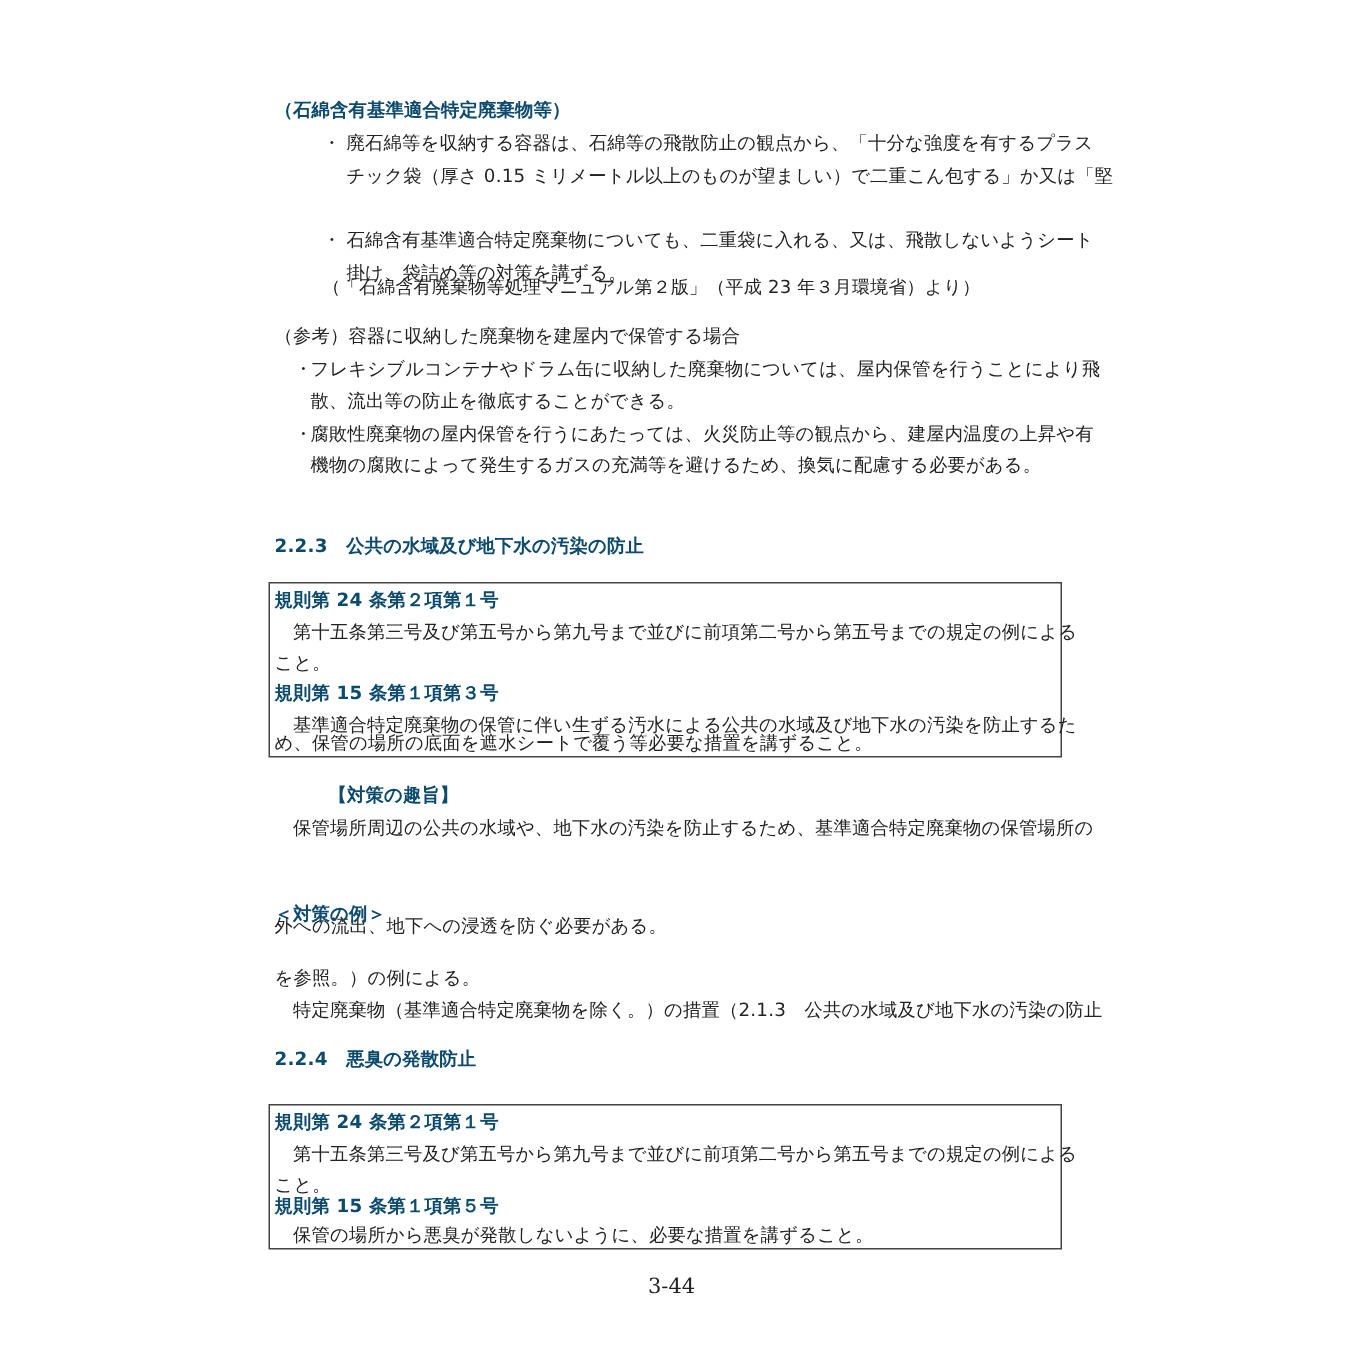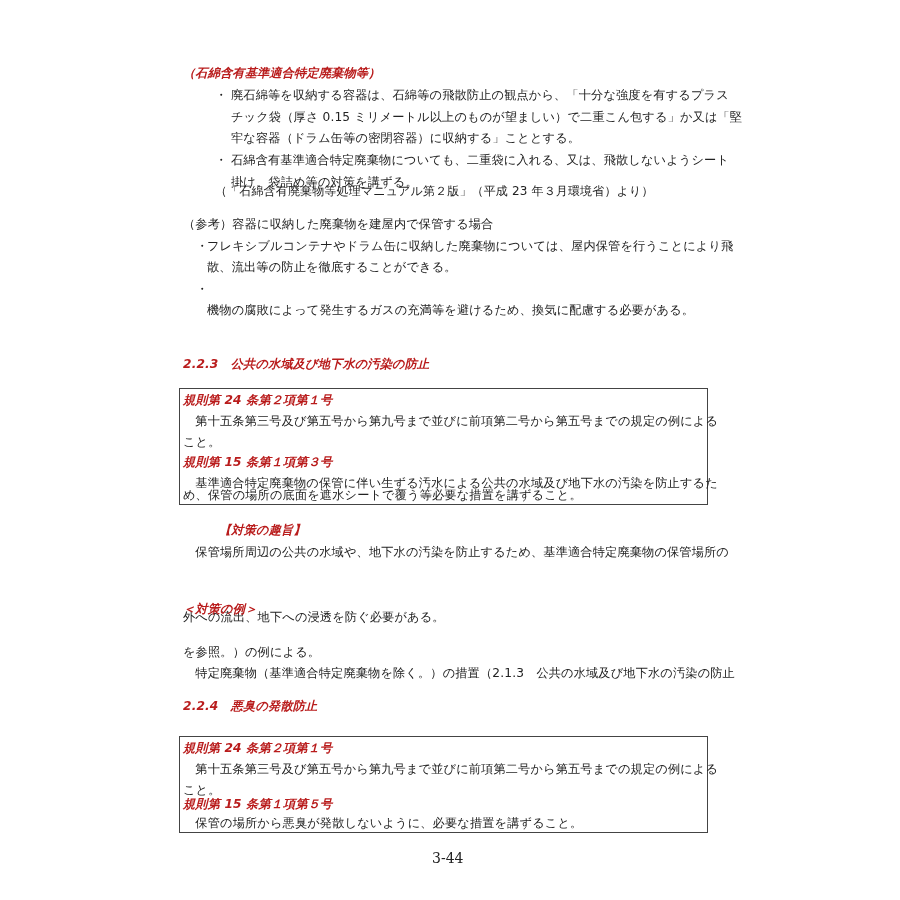--- a/index.html
+++ b/index.html
@@ -6,53 +6,53 @@
   body {
     width: 900px; height: 900px; background: #ffffff; position: relative; overflow: hidden;
     font-family: "DejaVu Sans", "Liberation Sans", sans-serif;
     color: #222222;
   }
   .page { position: absolute; left: 0; top: 0; width: 900px; height: 900px; }
   .line {
     position: absolute; white-space: nowrap; font-size: 12.2px; line-height: 14px;
     letter-spacing: 0.15px;
   }
-  .bold { font-weight: bold; color: #b91c1c; font-style: italic; }
+  .bold { font-weight: bold; color: #0c4a6e; }
   .small { font-size: 12px; }
   .box {
     position: absolute; border: 1px solid #444444; box-sizing: border-box;
   }
   .pagenum {
     position: absolute; font-family: "DejaVu Serif", "Liberation Serif", serif; font-size: 14px;
   }
 </style>
 </head>
 <body>
 
 <div class="page">
 
   <div class="line bold" style="left:183px; top:66px;">（石綿含有基準適合特定廃棄物等）</div>
 
   <div class="line" style="left:215px; top:88px;">・</div>
   <div class="line" style="left:231px; top:88px;">廃石綿等を収納する容器は、石綿等の飛散防止の観点から、「十分な強度を有するプラス</div>
   <div class="line" style="left:231px; top:110px;">チック袋（厚さ 0.15 ミリメートル以上のものが望ましい）で二重こん包する」か又は「堅</div>
-  <div class="line" style="left:231px; top:131px;">牢な容器（ドラム缶等の密閉容器）に収納する」こととする。</div>
 
   <div class="line" style="left:215px; top:153px;">・</div>
   <div class="line" style="left:231px; top:153px;">石綿含有基準適合特定廃棄物についても、二重袋に入れる、又は、飛散しないようシート</div>
   <div class="line" style="left:231px; top:175px;">掛け、袋詰め等の対策を講ずる。</div>
 
   <div class="line small" style="left:213px; top:182px; top:183px;"></div>
   <div class="line small" style="left:215px; top:184px;">（「石綿含有廃棄物等処理マニュアル第２版」（平成 23 年３月環境省）より）</div>
 
   <div class="line" style="left:183px; top:217px;">（参考）容器に収納した廃棄物を建屋内で保管する場合</div>
   <div class="line" style="left:196px; top:239px;">・</div>
   <div class="line" style="left:207px; top:239px;">フレキシブルコンテナやドラム缶に収納した廃棄物については、屋内保管を行うことにより飛</div>
   <div class="line" style="left:207px; top:260px;">散、流出等の防止を徹底することができる。</div>
   <div class="line" style="left:196px; top:282px;">・</div>
+  <div class="line" style="left:207px; top:282px;">腐敗性廃棄物の屋内保管を行うにあたっては、火災防止等の観点から、建屋内温度の上昇や有</div>
   <div class="line" style="left:207px; top:303px;">機物の腐敗によって発生するガスの充満等を避けるため、換気に配慮する必要がある。</div>
 
   <div class="line bold" style="left:183px; top:357px;">2.2.3　公共の水域及び地下水の汚染の防止</div>
 
   <div class="box" style="left:179px; top:388px; width:529px; height:117px;"></div>
   <div class="line bold" style="left:183px; top:393px;">規則第 24 条第２項第１号</div>
   <div class="line" style="left:183px; top:414px;">　第十五条第三号及び第五号から第九号まで並びに前項第二号から第五号までの規定の例による</div>
   <div class="line" style="left:183px; top:435px;">こと。</div>
   <div class="line bold" style="left:183px; top:455px;">規則第 15 条第１項第３号</div>
   <div class="line" style="left:183px; top:476px;">　基準適合特定廃棄物の保管に伴い生ずる汚水による公共の水域及び地下水の汚染を防止するた</div>

